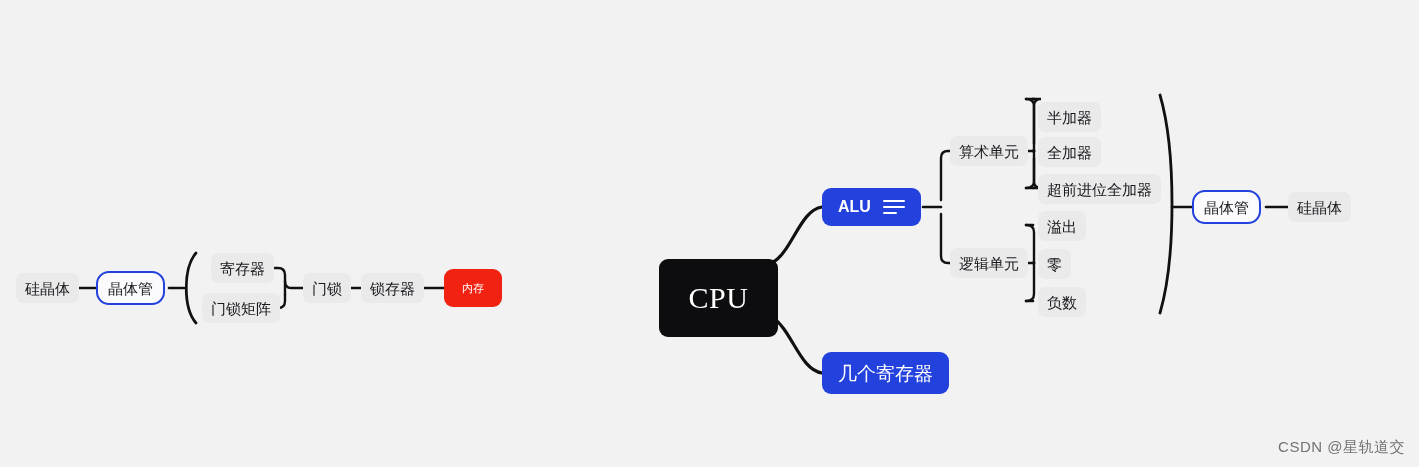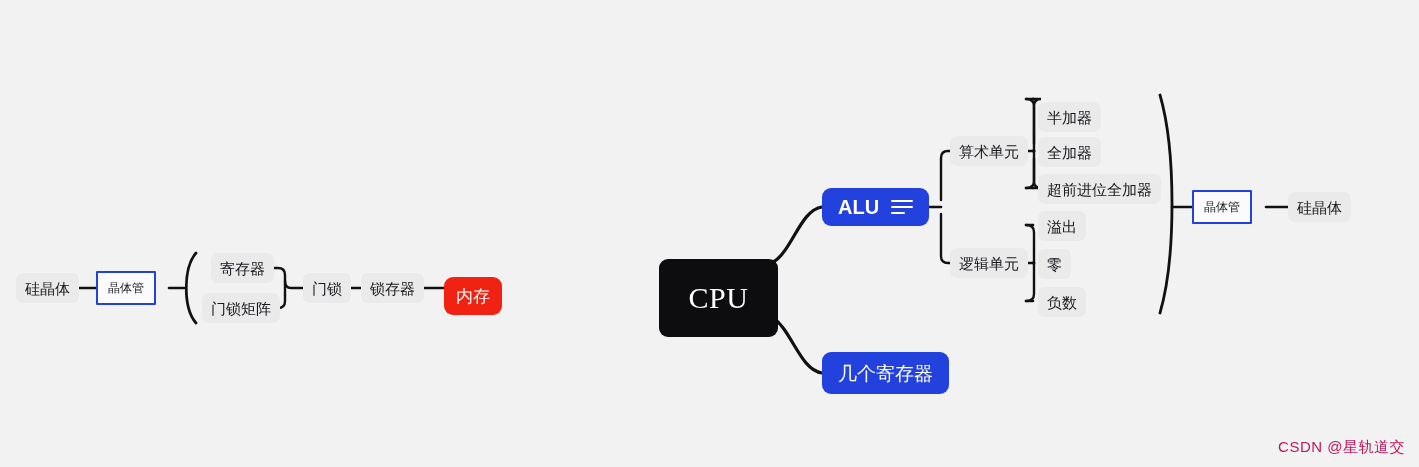--- a/index.html
+++ b/index.html
@@ -51,53 +51,52 @@
     font-size: 15px;
     padding: 0 9px;
     height: 30px;
   }
 
   
   .chip-outline {
     background: #fbfbfd;
     color: #17181c;
     border: 2px solid #2341dd;
-    border-radius: 1px;
-    font-size: 12px;
+    border-radius: 13px;
+    font-size: 15px;
     padding: 0 10px;
     height: 34px;
   }
 
   
   .solid {
     color: #ffffff;
     border-radius: 9px;
   }
   .solid-black  { background: #0d0d0f; }
   .solid-blue   { background: #2341dd; }
   .solid-red    { background: #f22213; }
 
   .node-cpu {
     font-size: 30px;
     letter-spacing: 0.5px;
   }
   .node-alu {
-    font-size: 20px;
+    font-size: 16px;
     font-weight: 700;
     gap: 12px;
     padding: 0 16px;
   }
   .node-regs {
     font-size: 19px;
     padding: 8px 16px;
   }
   .node-mem {
-    font-size: 17px;
+    font-size: 11px;
     padding: 0 2px;
-    margin-top: 8px;
   }
 
   
   .list-icon {
     display: inline-flex;
     flex-direction: column;
     justify-content: center;
     gap: 4px;
     width: 22px;
   }
@@ -110,21 +109,21 @@
   .list-icon i:nth-child(1) { width: 22px; }
   .list-icon i:nth-child(2) { width: 22px; }
   .list-icon i:nth-child(3) { width: 14px; }
 
   
   #watermark {
     position: absolute;
     right: 14px;
     bottom: 10px;
     font-size: 15px;
-    color: #be185d;
+    color: #737373;
     letter-spacing: 0.5px;
     user-select: none;
   }
 </style>
 </head>
 <body>
 
 <div id="canvas">
 
   <svg id="wires" viewBox="0 0 1419 467" xmlns="http://www.w3.org/2000/svg">

